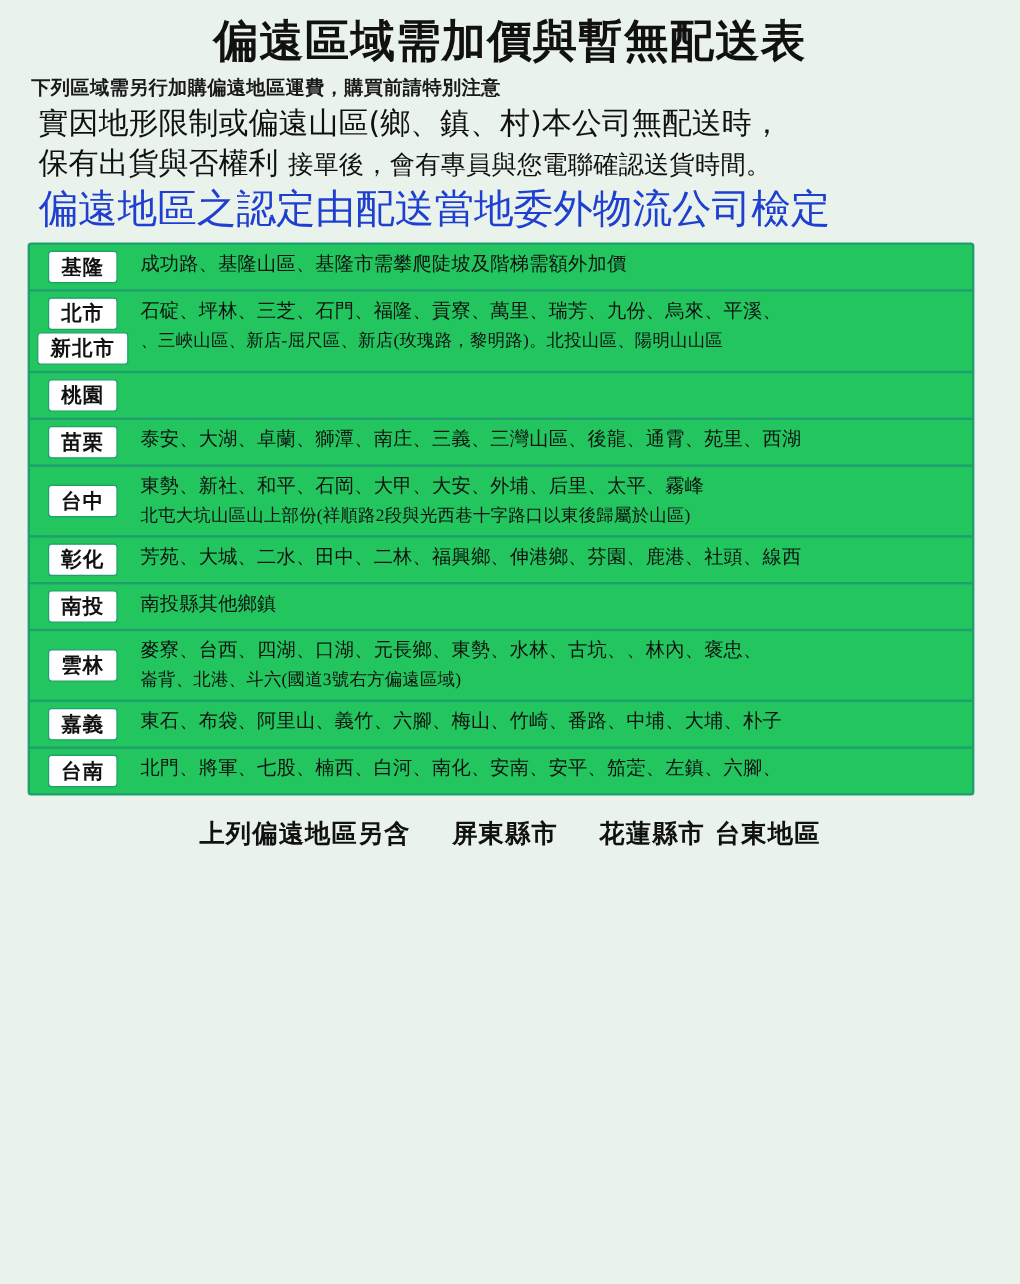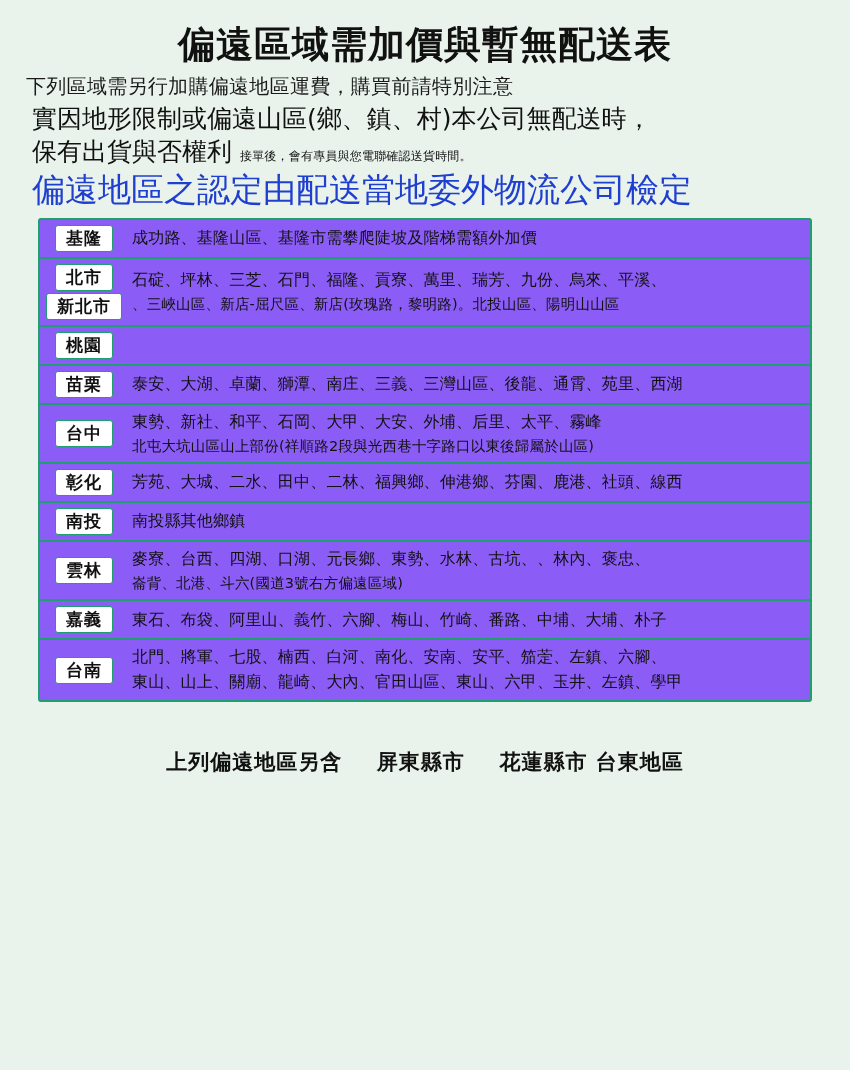--- a/index.html
+++ b/index.html
@@ -12,61 +12,61 @@
     background: #e8f2ea;
     font-family: "DejaVu Sans", "Liberation Sans", sans-serif;
     color: #111;
     overflow: hidden;
   }
   .page {
     position: relative;
     width: 850px;
     height: 1070px;
     box-sizing: border-box;
-    padding: 10px 14px;
+    padding: 0 14px;
     background: #e9f3eb;
   }
   .title {
     text-align: center;
     font-size: 37px;
     font-weight: bold;
     letter-spacing: 1px;
     color: #111;
     padding-top: 14px;
     line-height: 1.15;
   }
   .subtitle {
-    font-size: 20px;
-    font-weight: normal;
+    font-size: 16px;
+    font-weight: bold;
     color: #1a1a1a;
     padding: 6px 0 2px 12px;
     letter-spacing: 0.3px;
   }
   .lead {
     font-size: 25px;
     line-height: 1.35;
     padding-left: 18px;
     color: #111;
   }
   .lead .small {
-    font-size: 12px;
+    font-size: 21px;
     letter-spacing: 0.2px;
   }
   .note-blue {
     font-size: 33px;
     color: #1f3fd0;
     padding-left: 18px;
     line-height: 1.3;
     padding-bottom: 4px;
   }
   .table {
-    margin: 2px 24px 0 24px;
+    margin: 2px 24px 0 9px;
     border: 2px solid #1f9e6e;
     border-radius: 3px;
-    background: #8b5cf6;
+    background: #22c55e;
     overflow: hidden;
   }
   .row {
     display: flex;
     align-items: stretch;
     border-bottom: 2px solid #1f9e6e;
     min-height: 32px;
   }
   .row:last-child {
     border-bottom: none;
@@ -89,42 +89,42 @@
     color: #111;
     background: #fff;
     white-space: nowrap;
     margin: 1px 0;
     letter-spacing: 1px;
   }
   .content {
     flex: 1 1 auto;
     display: flex;
     flex-direction: column;
-    justify-content: center;
+    justify-content: flex-start;
     padding: 5px 6px 5px 4px;
     box-sizing: border-box;
+    font-family: Liberation Serif, serif;
   }
   .content .line {
     font-size: 16px;
     line-height: 1.55;
     color: #111;
     letter-spacing: 0.2px;
     white-space: nowrap;
   }
   .content .line.sm {
     font-size: 14.5px;
   }
   .footer {
     text-align: center;
     font-size: 21px;
     font-weight: bold;
     padding-top: 18px;
     color: #111;
     letter-spacing: 1px;
-    margin-top: 28px;
   }
   .footer .gap {
     display: inline-block;
     width: 18px;
   }
 </style>
 </head>
 <body>
 
 <div class="page">
@@ -227,21 +227,20 @@
         <div class="line">東石、布袋、阿里山、義竹、六腳、梅山、竹崎、番路、中埔、大埔、朴子</div>
       </div>
     </div>
 
     <div class="row">
       <div class="region">
         <div class="region-box">台南</div>
       </div>
       <div class="content">
         <div class="line">北門、將軍、七股、楠西、白河、南化、安南、安平、笳萣、左鎮、六腳、</div>
-        <div class="line">東山、山上、關廟、龍崎、大內、官田山區、東山、六甲、玉井、左鎮、學甲</div>
       </div>
     </div>
 
 
 
   </div>
 
   <div class="footer">
     <span>上列偏遠地區另含</span>
     <span class="gap"></span>

